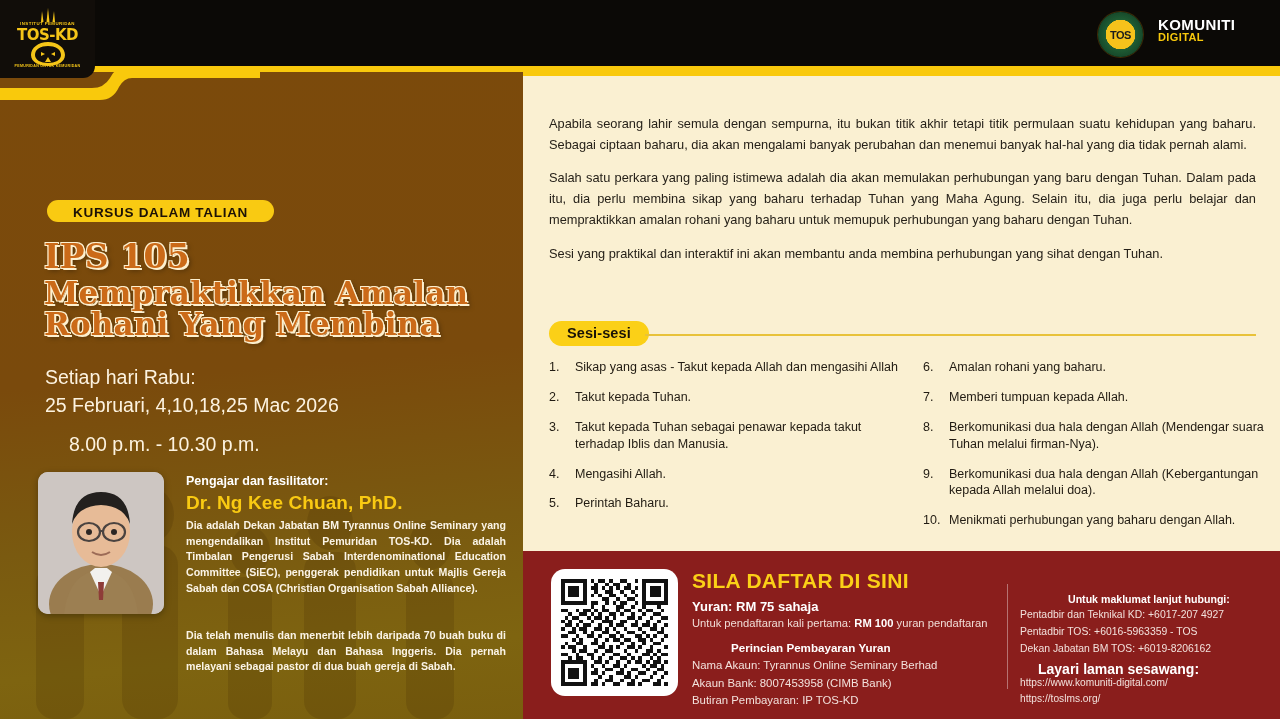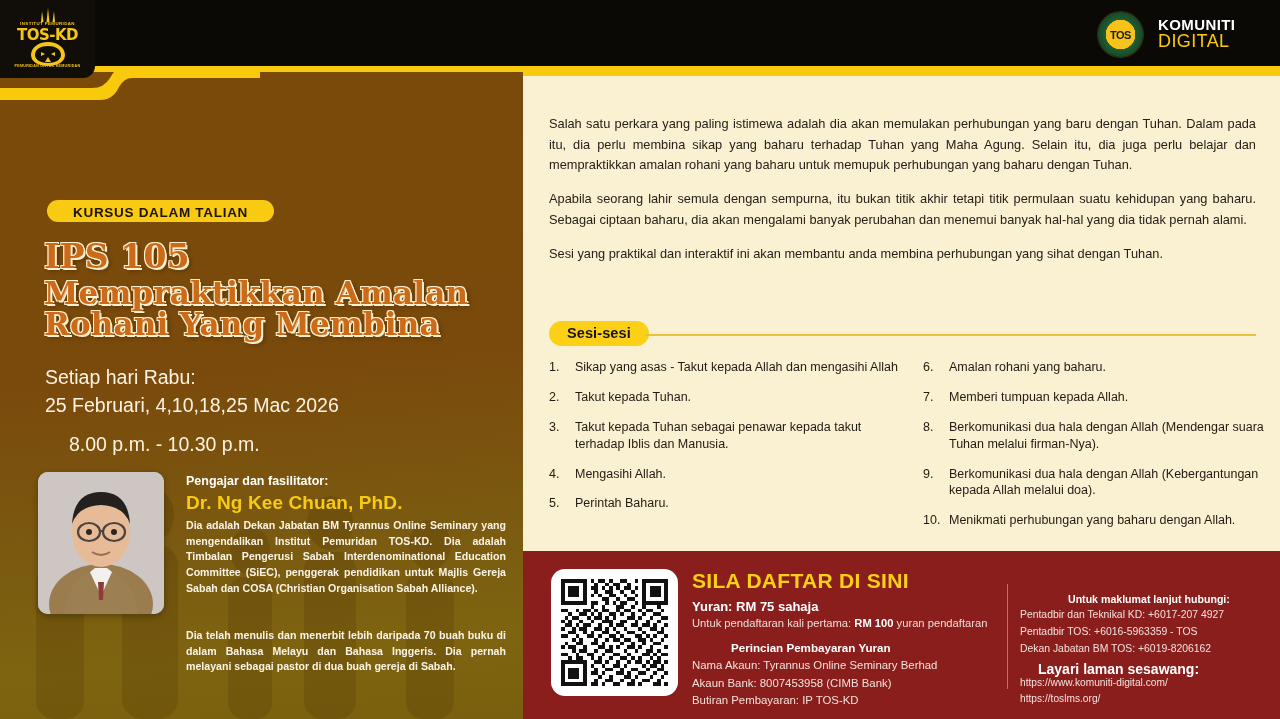--- a/index.html
+++ b/index.html
@@ -56,21 +56,21 @@
     position:absolute;left:50%;top:50%;transform:translate(-50%,-50%);
     width:28px;height:28px;border-radius:50%;background:#f6c21b;
     display:flex;align-items:center;justify-content:center;
   }
   .tos-seal .tos-txt{
     font-size:11px;font-weight:bold;color:#1b1b1b;letter-spacing:-.5px;
     font-family:"Liberation Sans", sans-serif;
   }
   .kd-logo{position:absolute;left:1158px;top:17px;width:100px;}
   .kd-line1{font-size:15px;font-weight:bold;color:#ffffff;letter-spacing:.4px;line-height:1.02;}
-  .kd-line2{font-size:18px;font-weight:normal;color:#f9c90c;letter-spacing:.4px;line-height:1.02;}
+  .kd-line2{font-size:11px;font-weight:bold;color:#f9c90c;letter-spacing:.4px;line-height:1.02;}
 
   
   .left-panel{
     position:absolute;left:0;top:72px;width:523px;height:647px;
     background:linear-gradient(175deg,#7b4a0b 0%,#7a4a0c 46%,#7a5a10 70%,#7e6410 88%,#7a5f0e 100%);
     overflow:hidden;
   }
   .left-panel .silhouette{
     position:absolute;left:0;bottom:0;width:523px;height:300px;opacity:.17;
   }
@@ -249,22 +249,22 @@
     <div class="teacher-label">Pengajar dan fasilitator:</div>
     <div class="teacher-name">Dr. Ng Kee Chuan, PhD.</div>
     <div class="teacher-bio">Dia adalah Dekan Jabatan BM Tyrannus Online Seminary yang mengendalikan Institut Pemuridan TOS-KD. Dia adalah Timbalan Pengerusi Sabah Interdenominational Education Committee (SiEC), penggerak pendidikan untuk Majlis Gereja Sabah dan COSA (Christian Organisation Sabah Alliance).</div>
     <div class="teacher-bio2">Dia telah menulis dan menerbit lebih daripada 70 buah buku di dalam Bahasa Melayu dan Bahasa Inggeris. Dia pernah melayani sebagai pastor di dua buah gereja di Sabah.</div>
 
   </div>
 
   <div class="right-panel">
 
     <div class="intro">
+      <p>Apabila seorang lahir semula dengan sempurna, itu bukan titik akhir tetapi titik permulaan suatu kehidupan yang baharu. Sebagai ciptaan baharu, dia akan mengalami banyak perubahan dan menemui banyak hal-hal yang dia tidak pernah alami.</p>
       <p>Salah satu perkara yang paling istimewa adalah dia akan memulakan perhubungan yang baru dengan Tuhan. Dalam pada itu, dia perlu membina sikap yang baharu terhadap Tuhan yang Maha Agung. Selain itu, dia juga perlu belajar dan mempraktikkan amalan rohani  yang baharu untuk memupuk perhubungan yang baharu dengan Tuhan.</p>
-      <p>Apabila seorang lahir semula dengan sempurna, itu bukan titik akhir tetapi titik permulaan suatu kehidupan yang baharu. Sebagai ciptaan baharu, dia akan mengalami banyak perubahan dan menemui banyak hal-hal yang dia tidak pernah alami.</p>
       <p>Sesi yang praktikal dan interaktif ini akan membantu anda membina perhubungan yang sihat dengan Tuhan.</p>
     </div>
 
     <div class="sesi-head">
       <span class="sesi-pill">Sesi-sesi</span>
       <span class="sesi-rule"></span>
     </div>
 
     <div class="sesi-cols">
       <div class="sesi-col">

